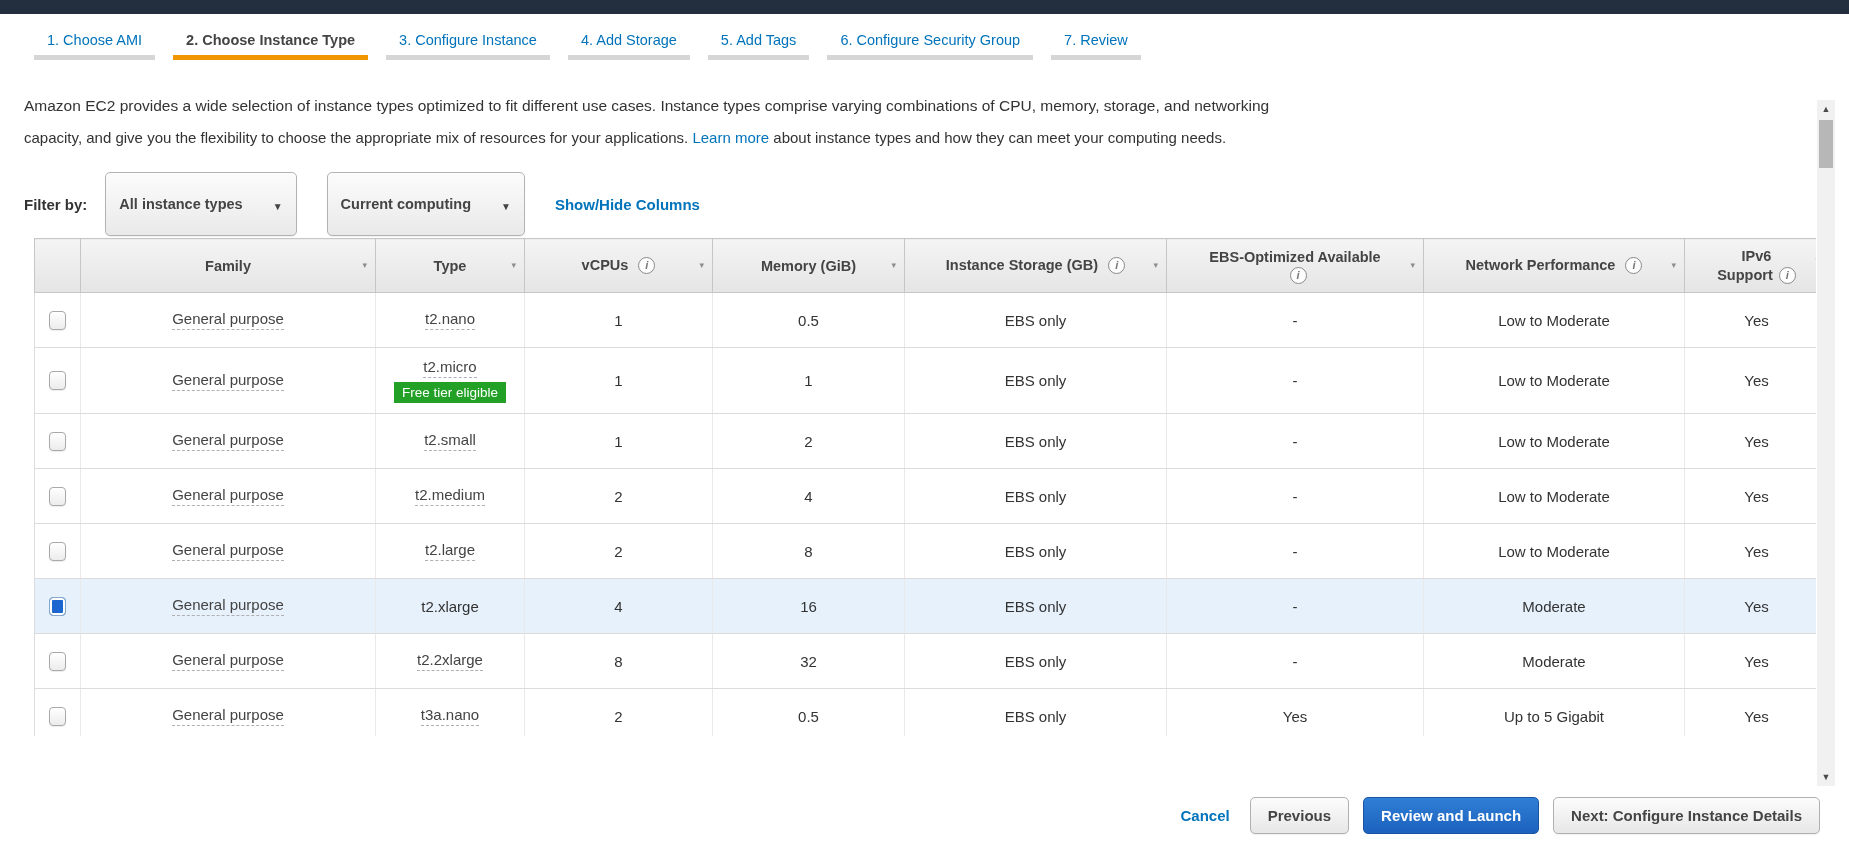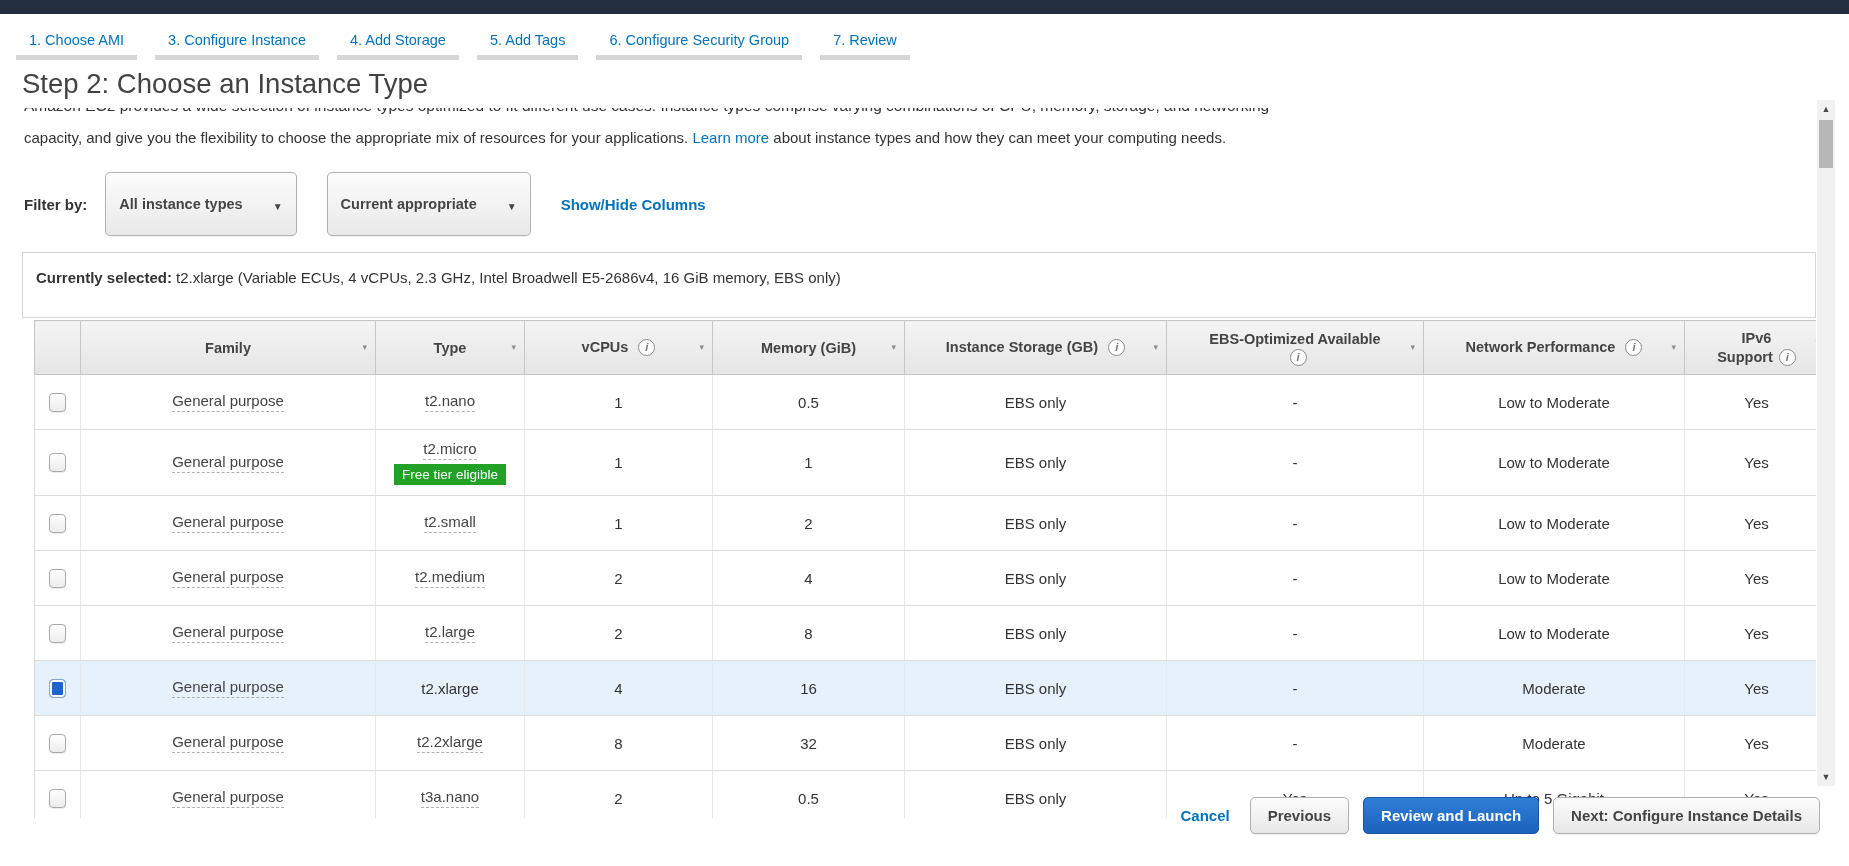--- a/index.html
+++ b/index.html
@@ -8,21 +8,21 @@
     width:1849px; height:866px;
     background:#fff;
     font-family:"Liberation Sans","DejaVu Sans",sans-serif;
     overflow:hidden;
     position:relative;
   }
   
   .topbar { height:14px; background:#232f3e; width:100%; }
 
   
-  .tabbar { display:flex; padding-left:16px; margin-top:9px; }
+  .tabbar { display:flex; padding-left:34px; margin-top:9px; }
   .tab {
     position:relative;
     margin-right:18px;
     padding:9px 13px 12px 13px;
     font-size:14.5px;
     color:#0073bb;
     white-space:nowrap;
     cursor:pointer;
   }
   .tab .tab-underline {
@@ -175,20 +175,24 @@
 </head>
 <body>
 
 <div class="topbar"></div>
 
 <div class="tabbar">
   <div class="tab">
     <span>1. Choose AMI</span>
     <span class="tab-underline"></span>
   </div>
+  <div class="tab active">
+    <span>2. Choose Instance Type</span>
+    <span class="tab-underline"></span>
+  </div>
   <div class="tab">
     <span>3. Configure Instance</span>
     <span class="tab-underline"></span>
   </div>
   <div class="tab">
     <span>4. Add Storage</span>
     <span class="tab-underline"></span>
   </div>
   <div class="tab">
     <span>5. Add Tags</span>
@@ -201,41 +205,36 @@
   <div class="tab">
     <span>7. Review</span>
     <span class="tab-underline"></span>
   </div>
 </div>
 
 <div class="content">
 
   <div class="head-wrap">
     <p class="desc-line1">Amazon EC2 provides a wide selection of instance types optimized to fit different use cases. Instance types comprise varying combinations of CPU, memory, storage, and networking</p>
-    <h1 class="page-title">Step 2: Choose an Instance Type</h1>
   </div>
   <p class="desc-line2"><span>capacity, and give you the flexibility to choose the appropriate mix of resources for your applications. </span><a class="link">Learn more</a><span> about instance types and how they can meet your computing needs.</span></p>
 
   <div class="filter-row">
     <span class="filter-label">Filter by:</span>
     <span class="dropdown">
       <span>All instance types</span>
       <span class="caret">▼</span>
     </span>
     <span class="dropdown">
-      <span>Current appropriate</span>
+      <span>Current computing</span>
       <span class="caret">▼</span>
     </span>
     <a class="link show-hide">Show/Hide Columns</a>
   </div>
 
-  <div class="banner">
-    <b>Currently selected:</b>
-    <span>t2.xlarge (Variable ECUs, 4 vCPUs, 2.3 GHz, Intel Broadwell E5-2686v4, 16 GiB memory, EBS only)</span>
-  </div>
 
   <div class="table-clip">
     <table class="itable">
       <colgroup>
         <col style="width:46px">
           <col style="width:295px">
           <col style="width:149px">
         <col style="width:188px">
           <col style="width:192px">
           <col style="width:262px">

